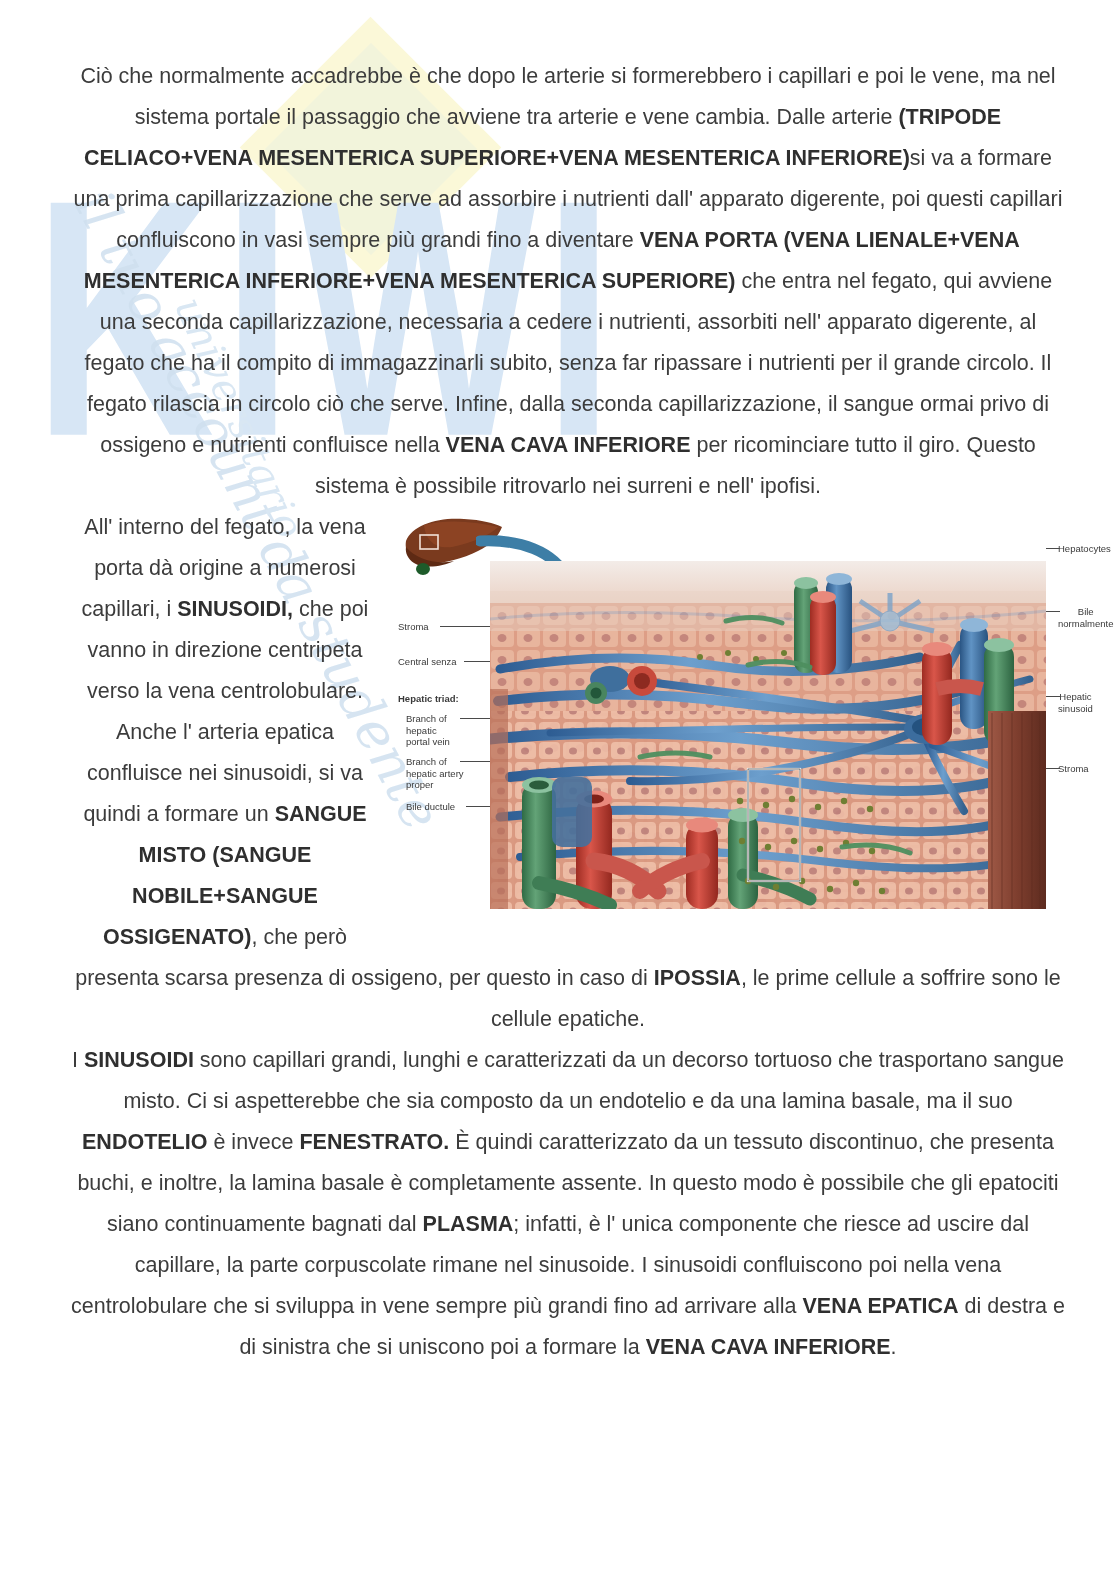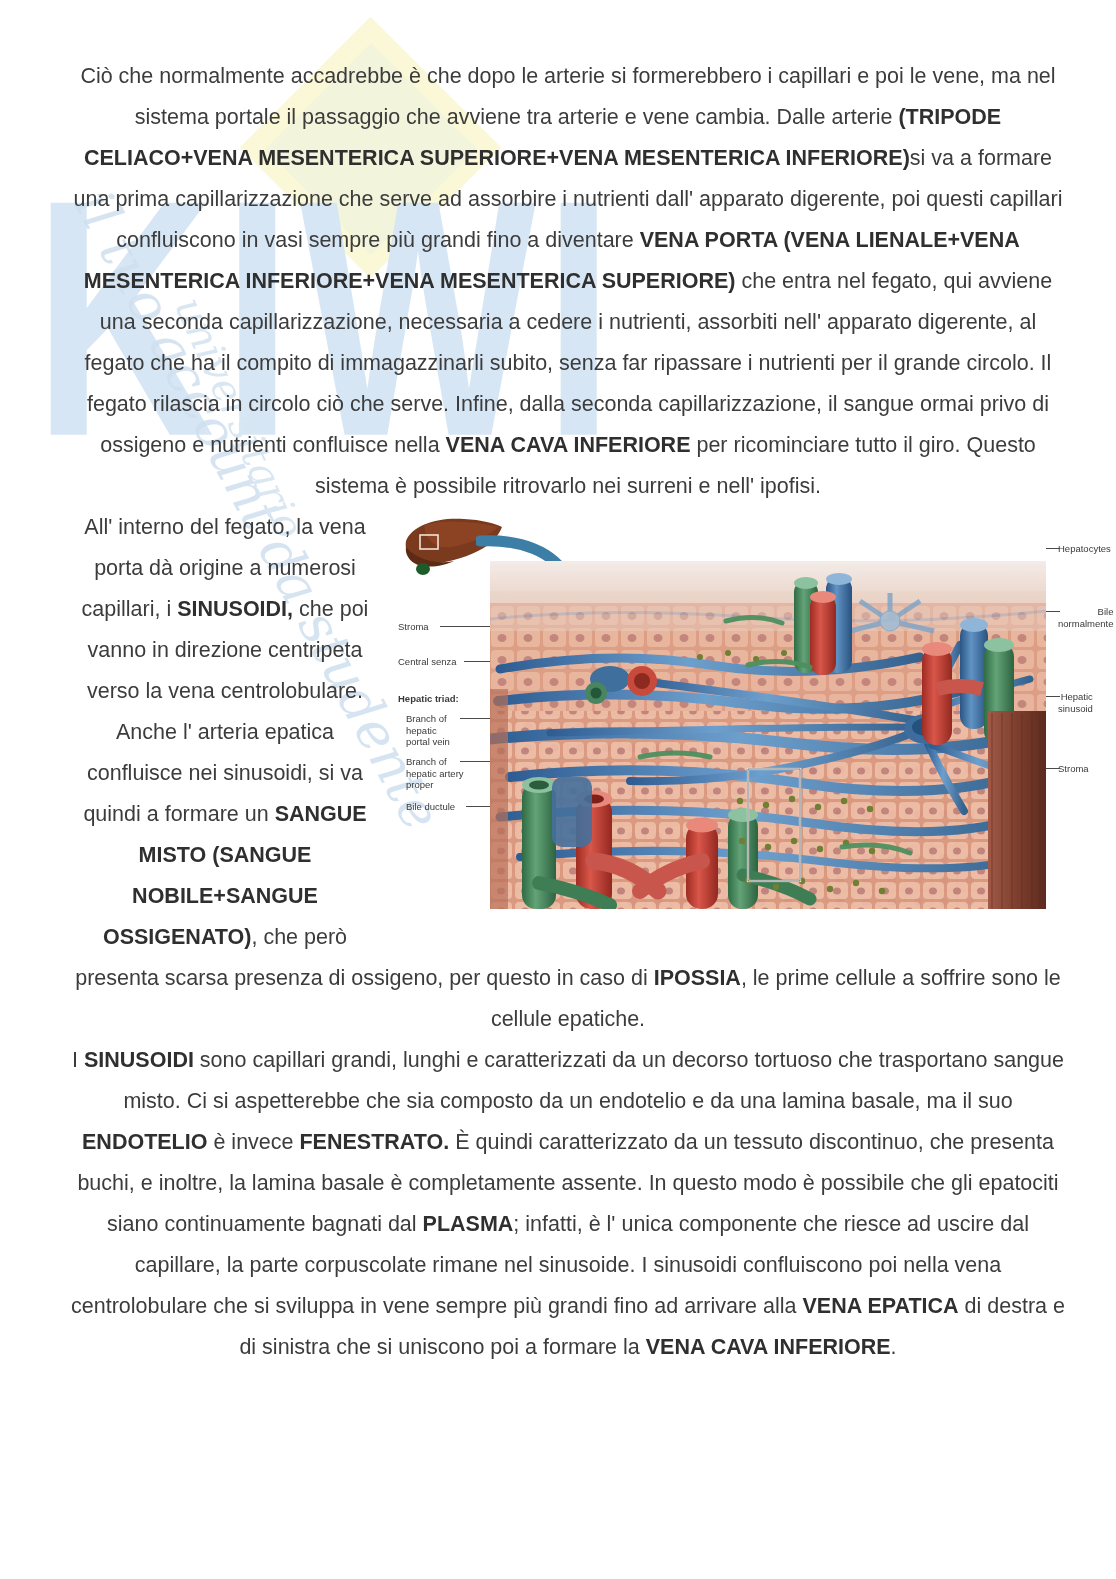--- a/index.html
+++ b/index.html
@@ -133,21 +133,21 @@
   }
   
   .lbl {
     position: absolute;
     font-family: "Liberation Sans", sans-serif;
     font-size: 9.5px;
     color: #3a3a3a;
     line-height: 11.5px;
     white-space: nowrap;
   }
-  .lbl.right { text-align: right; }
+  .lbl.right { text-align: center; }
   .leader {
     position: absolute;
     height: 1px;
     background: #4a4a4a;
   }
 
   .diagram {
     position: absolute;
     left: 92px;
     top: 48px;

